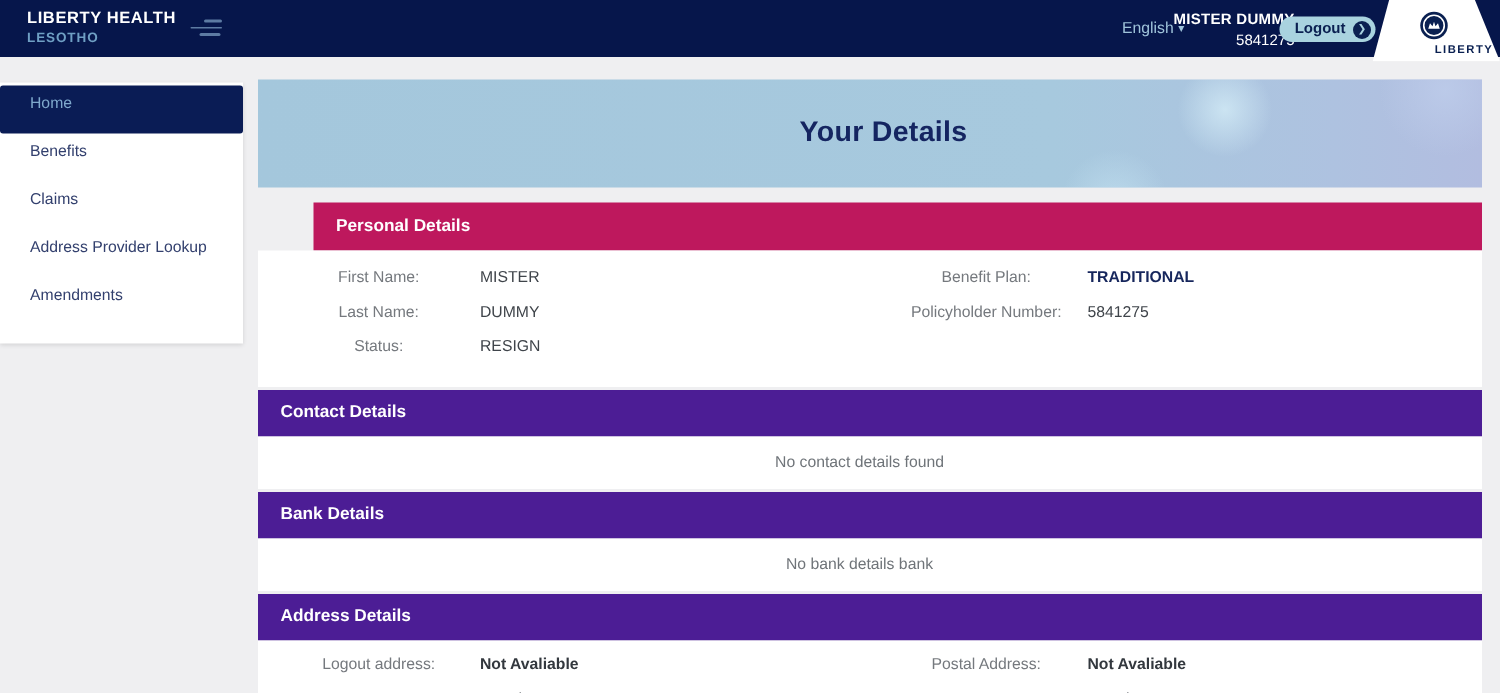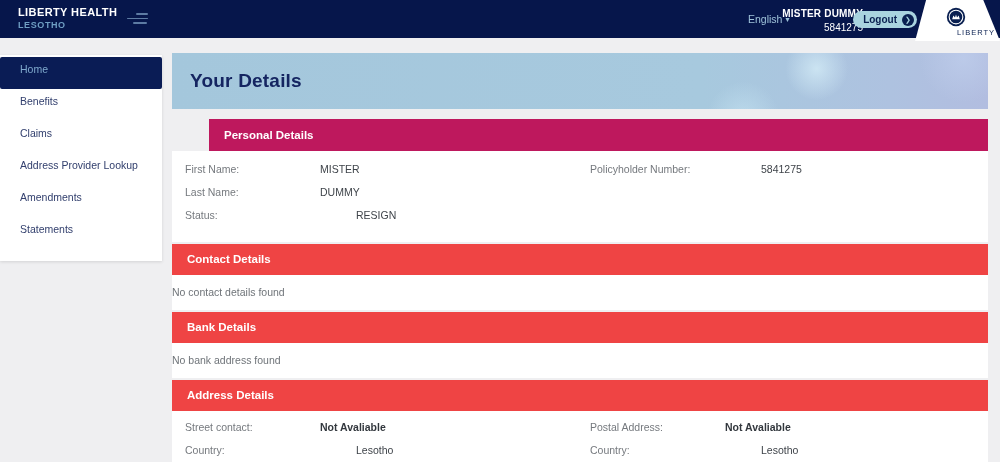--- a/index.html
+++ b/index.html
@@ -45,62 +45,63 @@
     color:#a9d3df; font-size:7px; line-height:12px; text-align:center;
   }
 
   .logo-badge {
     position:absolute; right:0; top:0; width:88px; height:41px;
     background:#ffffff;
     clip-path:polygon(16% 0, 81% 0, 100% 100%, 3.5% 100%);
     display:flex; flex-direction:column; align-items:center; justify-content:center;
     padding-top:2px; cursor:pointer;
   }
-  .logo-text { font-size:7.5px; font-weight:normal; color:#0a2051; letter-spacing:1px; margin-top:1px;margin-left:40px; }
+  .logo-text { font-size:7.5px; font-weight:bold; color:#0a2051; letter-spacing:1px; margin-top:1px;margin-left:40px; }
 
   
   .sidebar {
     position:absolute; left:0; top:55px; width:162px;
     background:#ffffff; padding:2px 0 12px 0;
     box-shadow:0 1px 3px rgba(0,0,0,.12);
   }
   .side-item {
     height:32px; line-height:24px; padding-left:20px;
     font-size:10.5px; color:#33406e; cursor:pointer; white-space:nowrap;
   }
   .side-item.active {
     background:#0a1c55; color:#7fa9cd; border-radius:2px;
   }
 
   
   .content { position:absolute; left:172px; top:53px; width:816px; }
 
   .banner {
-    height:56px; display:flex; align-items:center; padding-left:18px;
+    height:72px; display:flex; align-items:center; padding-left:18px;
     background:
       radial-gradient(circle 42px at 79% 28%, rgba(214,238,248,.75), rgba(214,238,248,0) 75%),
       radial-gradient(circle 48px at 70% 115%, rgba(200,230,244,.6), rgba(200,230,244,0) 75%),
       radial-gradient(circle 55px at 97% 10%, rgba(190,205,235,.8), rgba(190,205,235,0) 80%),
       linear-gradient(90deg, #a4c7dc 0%, #a7c9de 65%, #aec2e0 88%, #b2bde0 100%);
+    justify-content: center;
   }
   .banner h1 { font-size:19px; font-weight:bold; color:#152561; letter-spacing:.2px; }
 
   .sec-header {
     height:32px; line-height:32px; padding-left:15px;
     color:#ffffff; font-weight:bold; font-size:11.5px;
   }
   .sec-header.dark  { background:#be185d; margin-top:10px;margin-left:37px; }
-  .sec-header.light { background:#ef4444; height:31px; line-height:31px; margin-top:2px; }
-
-  .sec-body { background:#ffffff; }
+  .sec-header.light { background:#4c1d95; height:31px; line-height:31px; margin-top:2px; }
+
+  .sec-body { background:#ffffff;text-align:center; }
   .fields-body { padding:12px 14px 20px 13px; display:flex; }
   .col-left  { width:405px; flex:none; }
   .col-right { flex:1; }
   .frow { display:flex; margin-bottom:10px; font-size:10.5px; line-height:13px; }
-  .frow:last-child { margin-bottom:0;gap:36px; }
+  .frow:last-child { margin-bottom:0; }
   .flabel { width:135px; flex:none; color:#75797e; }
   .fvalue { color:#3f444a; }
   .fvalue.strong { font-weight:bold; color:#16265c; }
   .fvalue.bold-dark { font-weight:bold; color:#33383e; }
 
   .empty-body { padding:11px 14px 12px 0; font-size:10.5px; color:#6f7479; }
 
   .address-body { padding:10px 14px 20px 13px; }
 </style>
 </head>
@@ -141,21 +142,20 @@
     <div class="logo-text">LIBERTY</div>
   </div>
 </header>
 
 <nav class="sidebar">
   <div class="side-item active">Home</div>
   <div class="side-item">Benefits</div>
   <div class="side-item">Claims</div>
   <div class="side-item">Address Provider Lookup</div>
   <div class="side-item">Amendments</div>
-  <div class="side-item">Statements</div>
 </nav>
 
 <main class="content">
 
   <div class="banner">
     <h1>Your Details</h1>
   </div>
 
   <div class="sec-header dark">Personal Details</div>
   <div class="sec-body fields-body">
@@ -168,37 +168,41 @@
         <span class="flabel">Last Name:</span>
         <span class="fvalue">DUMMY</span>
       </div>
       <div class="frow">
         <span class="flabel">Status:</span>
         <span class="fvalue">RESIGN</span>
       </div>
     </div>
     <div class="col-right">
       <div class="frow">
+        <span class="flabel">Benefit Plan:</span>
+        <span class="fvalue strong">TRADITIONAL</span>
+      </div>
+      <div class="frow">
         <span class="flabel">Policyholder Number:</span>
         <span class="fvalue">5841275</span>
       </div>
     </div>
   </div>
 
   <div class="sec-header light">Contact Details</div>
   <div class="sec-body empty-body">No contact details found</div>
 
   <div class="sec-header light">Bank Details</div>
-  <div class="sec-body empty-body">No bank address found</div>
+  <div class="sec-body empty-body">No bank details bank</div>
 
   <div class="sec-header light">Address Details</div>
   <div class="sec-body fields-body address-body">
     <div class="col-left">
       <div class="frow">
-        <span class="flabel">Street contact:</span>
+        <span class="flabel">Logout address:</span>
         <span class="fvalue bold-dark">Not Avaliable</span>
       </div>
       <div class="frow">
         <span class="flabel">Country:</span>
         <span class="fvalue">Lesotho</span>
       </div>
     </div>
     <div class="col-right">
       <div class="frow">
         <span class="flabel">Postal Address:</span>

